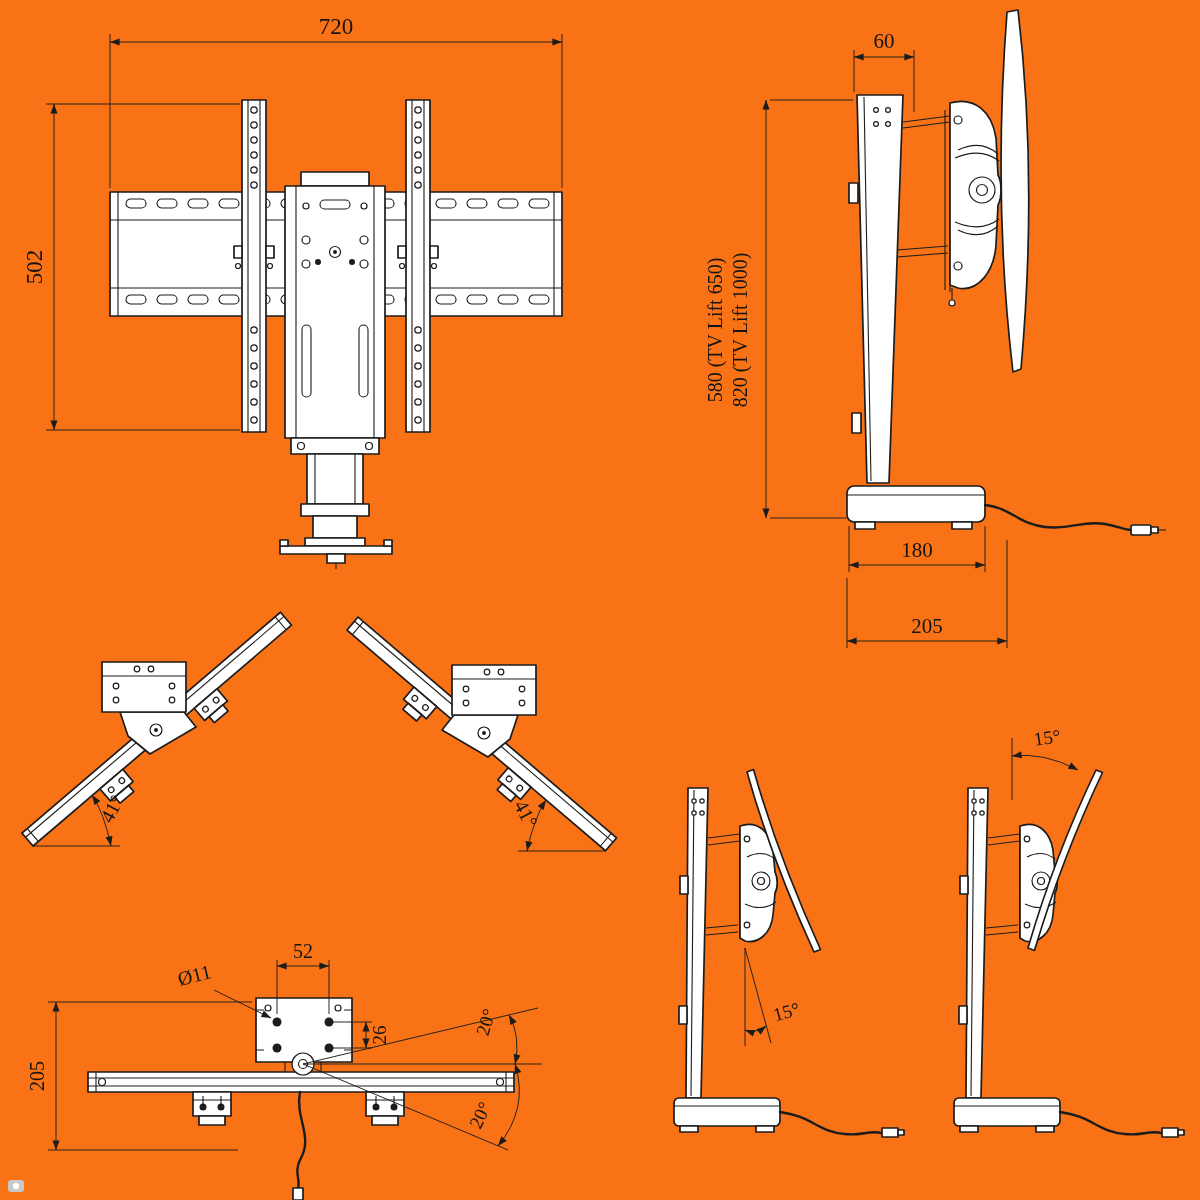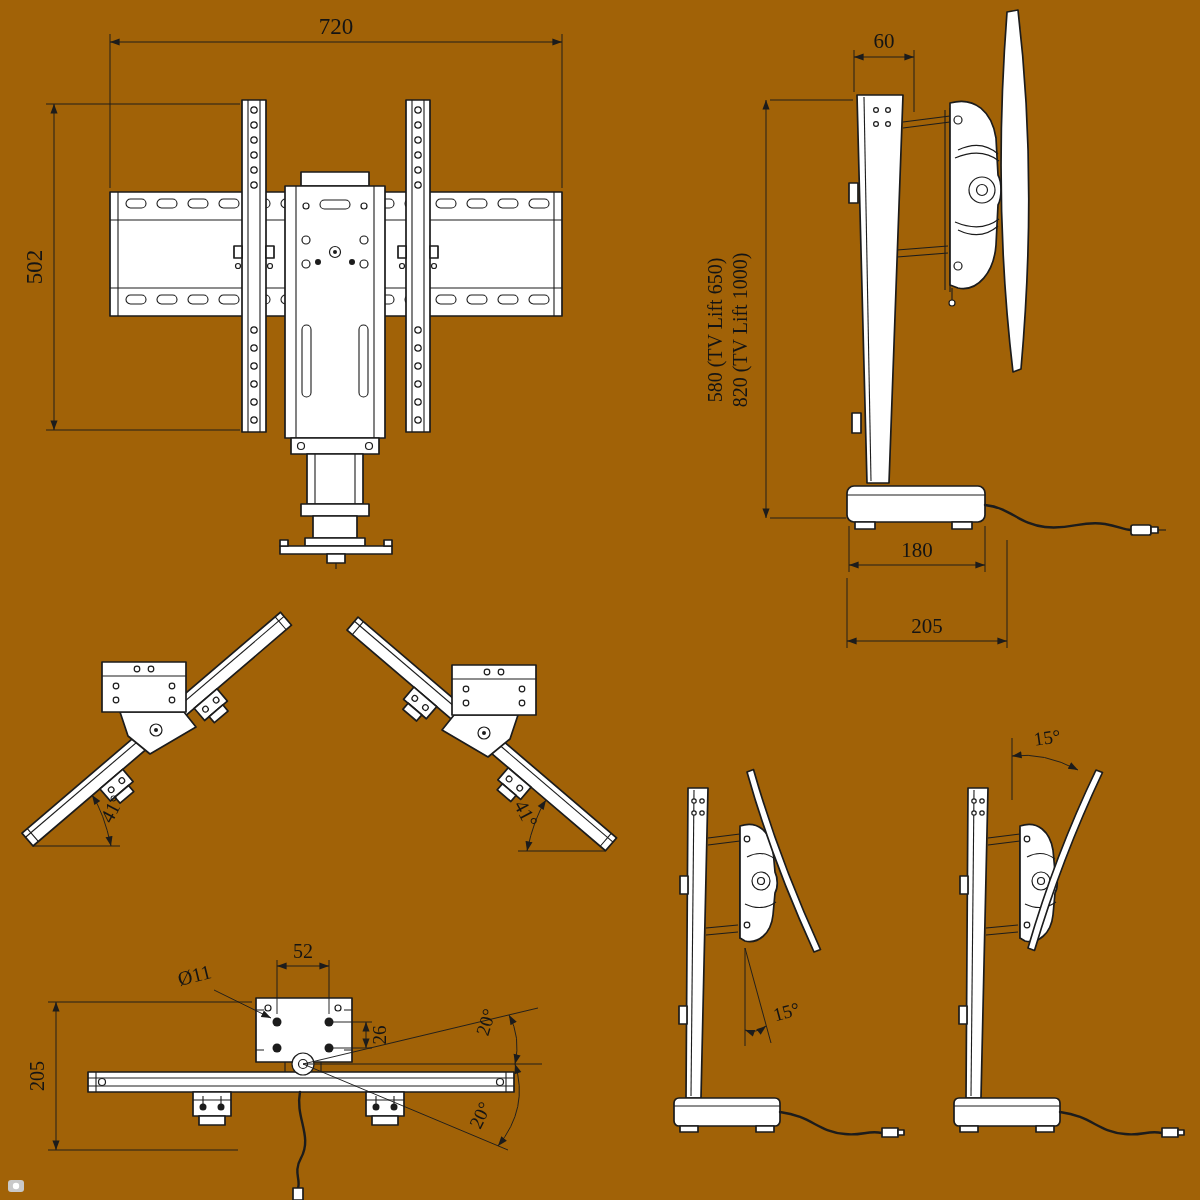--- a/index.html
+++ b/index.html
@@ -1,16 +1,16 @@
 <!DOCTYPE html>
 <html><head>
 <meta charset="utf-8">
 <style>
   html,body { margin:0; padding:0; background:#ffffff; }
-  .page { position:relative; width:1200px; height:1200px; background:#a16207; overflow:hidden;text-align:center; }
+  .page { position:relative; width:1200px; height:1200px; background:#f97316; overflow:hidden;text-align:center; }
   svg { display:block; }
   .olf  { fill:#ffffff; stroke:#1c1c1c; stroke-width:1.7; stroke-linejoin:round; }
   .ol   { fill:none;    stroke:#1c1c1c; stroke-width:1.7; stroke-linejoin:round; stroke-linecap:round; }
   .ol2  { fill:none;    stroke:#1c1c1c; stroke-width:1.1; stroke-linejoin:round; }
   .dim  { fill:none;    stroke:#1c1c1c; stroke-width:0.95; }
   .hole { fill:#ffffff; stroke:#1c1c1c; stroke-width:1.2; }
   .holeF{ fill:#1c1c1c; stroke:none; }
   .cable{ fill:none;    stroke:#1c1c1c; stroke-width:2.4; stroke-linecap:round; }
   text  { font-family:"Liberation Serif","DejaVu Serif",serif; fill:#141414; }
   .wm   { fill:#c9c9c9; }

